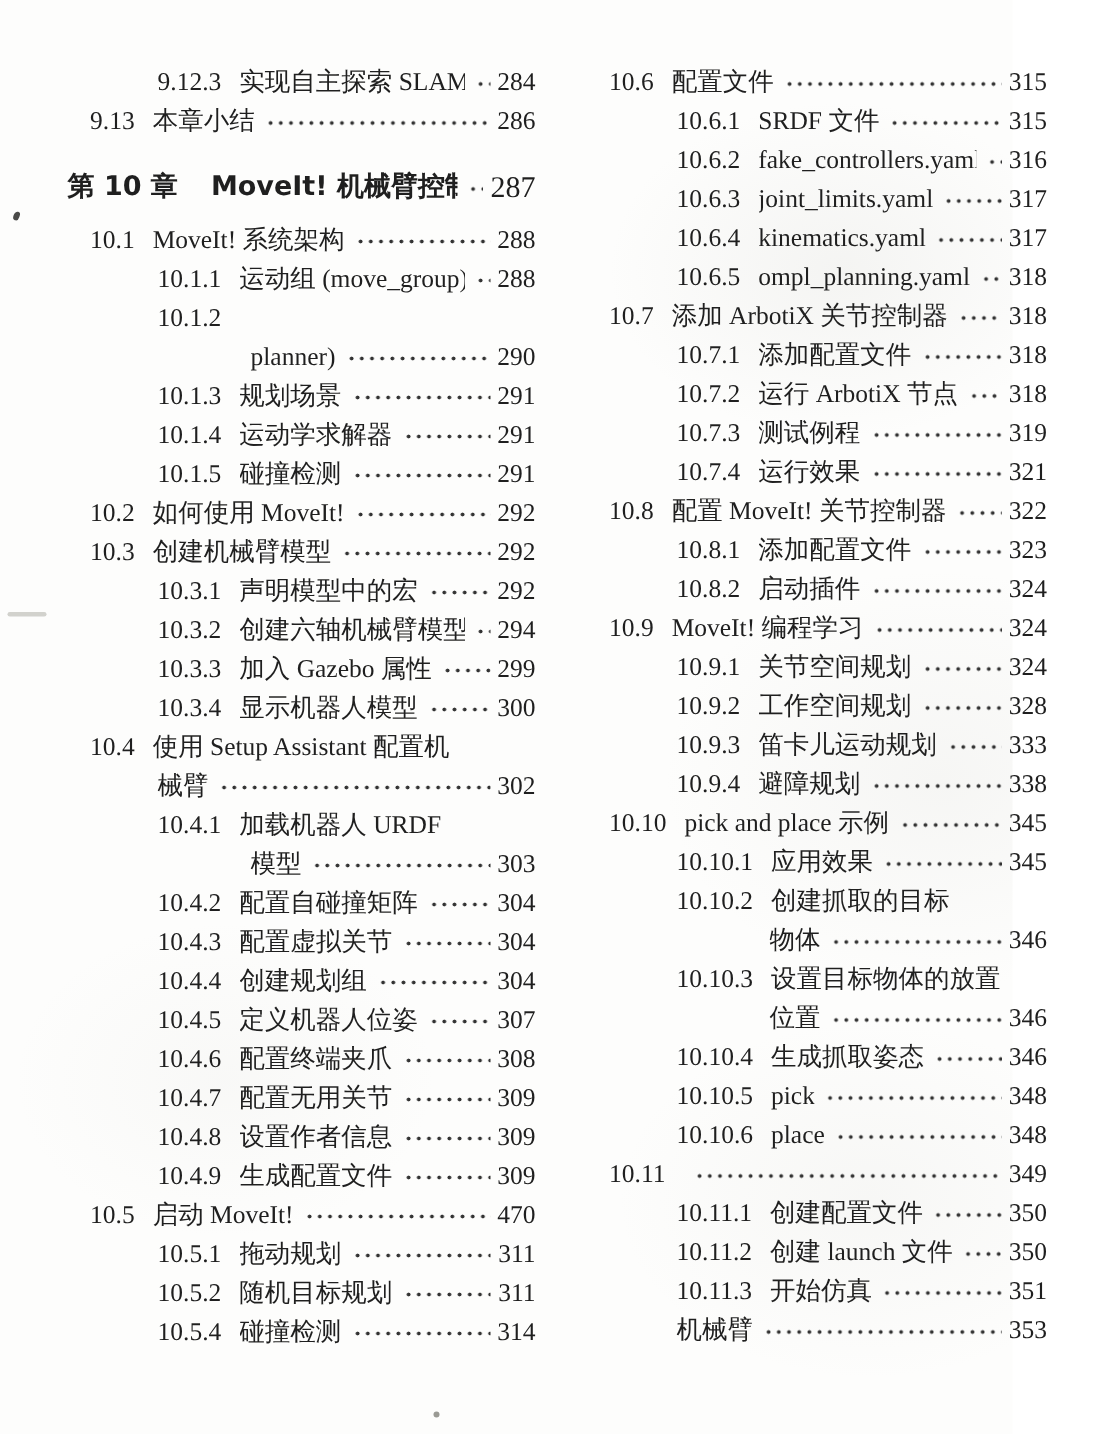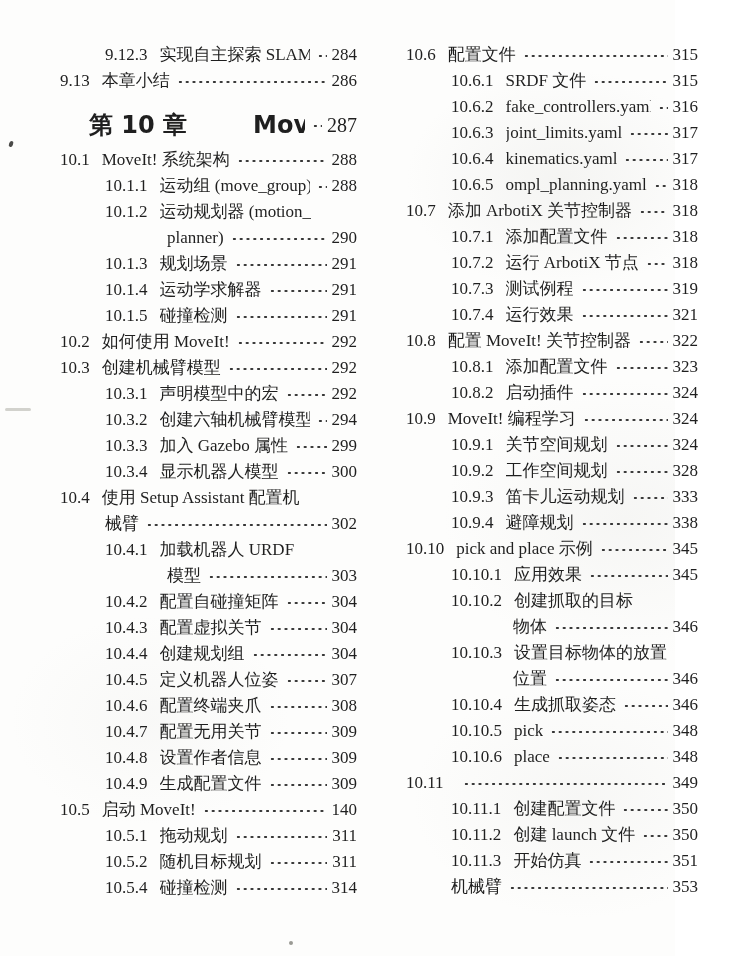--- a/index.html
+++ b/index.html
@@ -40,21 +40,21 @@
   .row.s2 { padding-left:65px; }
   .row.cont-s1 { padding-left:65px; }
   .row.cont-s2 { padding-left:127px; }
 
   .row.chapter {
     height:36px; line-height:36px;
     margin-top:13px; margin-bottom:4px; padding-left:5px;
   }
   .row.chapter .num, .row.chapter .title {
     font-family:"DejaVu Sans","Liberation Sans",sans-serif;
-    font-weight:700; font-size:24px;margin-left:44px;
+    font-weight:700; font-size:18px;
   }
   .row.chapter .num { margin-right:22px; }
   .row.chapter .pnum { font-size:20px; font-weight:400; }
   .row.chapter .leader { background-position:0 6px; }
 
   .speck { position:absolute; }
   .speck.a { left:9px; top:141px; width:4px; height:6px; background:#4a4a48; border-radius:60% 40% 50% 50%; transform:rotate(18deg); }
   .speck.b { left:5px; top:408px; width:26px; height:3px; background:#d2d2cd; border-radius:2px; }
   .speck.c { left:289px; top:941px; width:4px; height:4px; background:#9a9a94; border-radius:50%; }
 </style>
@@ -89,21 +89,20 @@
           <span class="pnum">288</span>
         </div>
         <div class="row s2">
           <span class="num">10.1.1</span>
           <span class="title">运动组 (move_group)</span>
           <div class="leader"></div>
           <span class="pnum">288</span>
         </div>
         <div class="row s2">
           <span class="num">10.1.2</span>
-          <span class="title">运动规划器 (motion_</span>
         </div>
         <div class="row cont-s2">
           <span class="title">planner)</span>
           <div class="leader"></div>
           <span class="pnum">290</span>
         </div>
         <div class="row s2">
           <span class="num">10.1.3</span>
           <span class="title">规划场景</span>
           <div class="leader"></div>
@@ -220,21 +219,21 @@
         <div class="row s2">
           <span class="num">10.4.9</span>
           <span class="title">生成配置文件</span>
           <div class="leader"></div>
           <span class="pnum">309</span>
         </div>
         <div class="row s1">
           <span class="num">10.5</span>
           <span class="title">启动 MoveIt!</span>
           <div class="leader"></div>
-          <span class="pnum">140</span>
+          <span class="pnum">470</span>
         </div>
         <div class="row s2">
           <span class="num">10.5.1</span>
           <span class="title">拖动规划</span>
           <div class="leader"></div>
           <span class="pnum">311</span>
         </div>
         <div class="row s2">
           <span class="num">10.5.2</span>
           <span class="title">随机目标规划</span>

